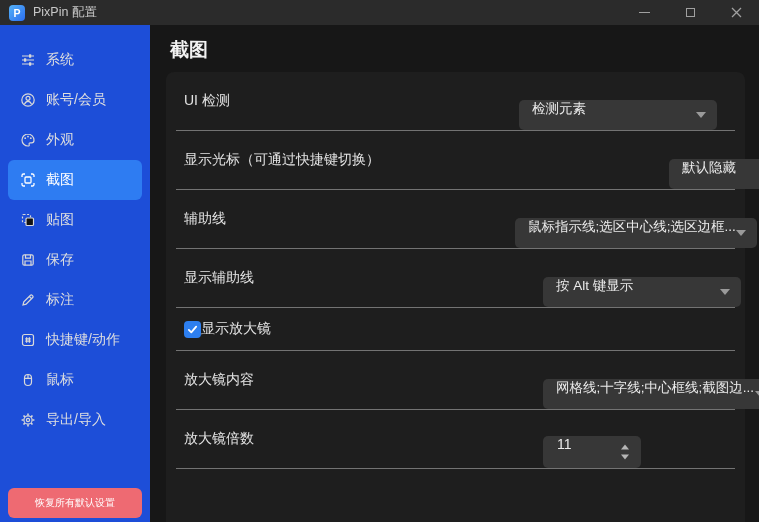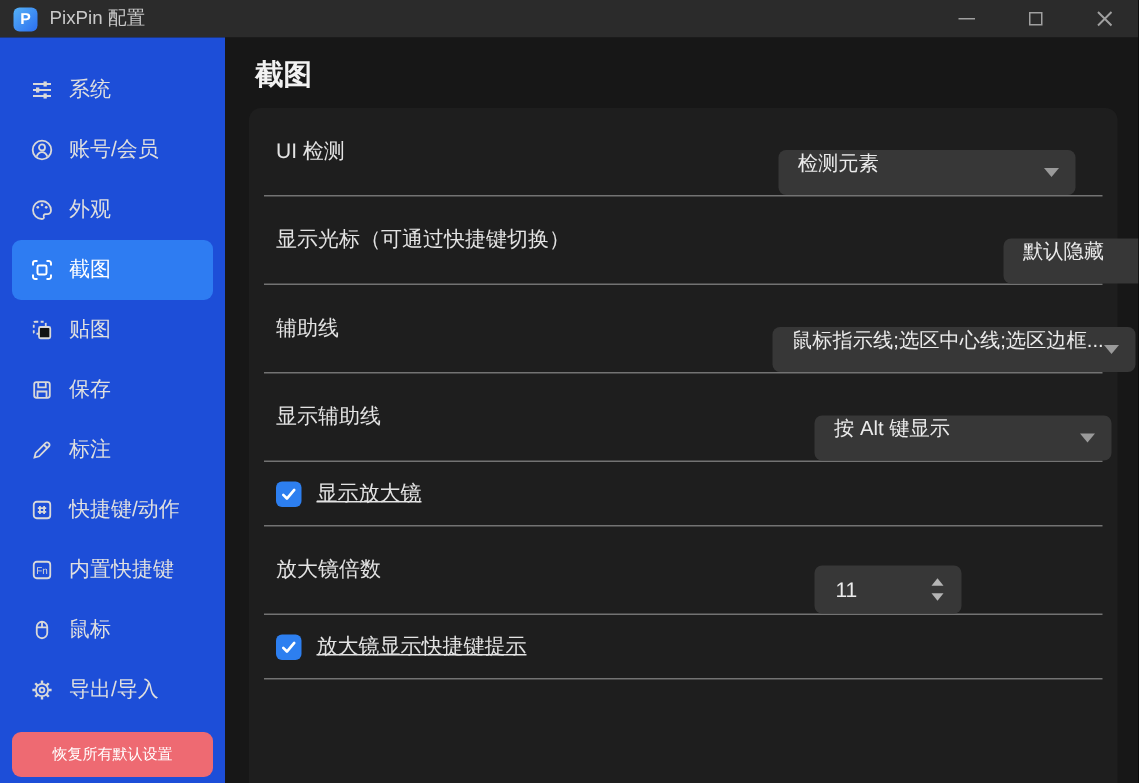--- a/index.html
+++ b/index.html
@@ -28,32 +28,32 @@
   .nav-icon{width:16px;height:16px;display:flex;align-items:center;justify-content:center;flex:0 0 16px;}
   .nav-icon svg{display:block;}
   .reset-btn{position:absolute;left:8px;right:8px;bottom:4px;height:30px;background:#ee6a72;color:#fff;
              border-radius:6px;display:flex;align-items:center;justify-content:center;font-size:10px;cursor:default;}
 
   
   .page-heading{margin:12px 0 0 20px;font-size:19px;font-weight:600;color:#f2f2f2;}
   .card{margin:9px 14px 0 16px;width:579px;height:470px;background:#1e1e1e;border-radius:8px;box-sizing:border-box;}
   .row{margin:0 10px;padding:0 8px;height:59px;box-sizing:border-box;border-bottom:1px solid #737373;
        display:flex;align-items:center;position:relative;color:#e3e3e3;font-size:14px;}
-  .row-check{height:43px;gap:10px;text-decoration:underline;}
+  .row-check{height:43px;}
   .control{position:absolute;left:289px;top:50%;transform:translateY(-50%);}
 
   .select{background:#373737;border-radius:5px;height:30px;display:flex;
           padding:0 30px 4px 13px;box-sizing:border-box;position:relative;color:#ebebeb;font-size:13.5px;
           white-space:nowrap;overflow:hidden;cursor:default;}
   .w198{width:198px;} .w242{width:242px;} .w233{width:233px;}
   .caret{position:absolute;right:11px;top:50%;transform:translateY(-50%);width:0;height:0;
          border-left:5px solid transparent;border-right:5px solid transparent;border-top:6px solid #9a9a9a;}
 
   .spinner{width:98px;height:32px;background:#373737;border-radius:5px;position:relative;display:flex;
-           align-items:center;padding-left:14px;box-sizing:border-box;color:#ebebeb;font-size:14px;cursor:default;}
+           padding-left:14px;box-sizing:border-box;color:#ebebeb;font-size:14px;cursor:default;}
   .spin-arrows{position:absolute;right:12px;top:50%;transform:translateY(-50%);display:flex;flex-direction:column;gap:5px;}
   .tri-up{width:0;height:0;border-left:4.5px solid transparent;border-right:4.5px solid transparent;border-bottom:5px solid #b5b5b5;}
   .tri-down{width:0;height:0;border-left:4.5px solid transparent;border-right:4.5px solid transparent;border-top:5px solid #b5b5b5;}
 
   .checkbox{width:17px;height:17px;border-radius:4px;background:#2d7ff0;display:flex;align-items:center;
             justify-content:center;flex:0 0 17px;cursor:default;}
 </style>
 </head>
 <body>
 
@@ -159,29 +159,20 @@
       <div class="nav-item">
         <span class="nav-icon">
           <svg width="16" height="16" viewBox="0 0 16 16" fill="none" stroke="#d9d9d9" stroke-width="1.2">
             <rect x="2.5" y="2.5" width="11" height="11" rx="2"></rect>
             <path d="M6.6 5.3v5.4M9.4 5.3v5.4M5.2 6.8h5.6M5.2 9.2h5.6"></path>
           </svg>
         </span>
         <span class="nav-label">快捷键/动作</span>
       </div>
 
-      <div class="nav-item">
-        <span class="nav-icon">
-          <svg width="16" height="16" viewBox="0 0 16 16" fill="none" stroke="#d9d9d9" stroke-width="1.2">
-            <rect x="2.5" y="2.5" width="11" height="11" rx="2"></rect>
-            <text x="8" y="10.6" text-anchor="middle" font-size="6.6" fill="#d9d9d9" stroke="none">Fn</text>
-          </svg>
-        </span>
-        <span class="nav-label">内置快捷键</span>
-      </div>
 
       <div class="nav-item">
         <span class="nav-icon">
           <svg width="16" height="16" viewBox="0 0 16 16" fill="none" stroke="#d9d9d9" stroke-width="1.2">
             <rect x="4.5" y="2.5" width="7" height="11" rx="3.5"></rect>
             <path d="M8 2.5v3.8M4.5 6.3h7"></path>
           </svg>
         </span>
         <span class="nav-label">鼠标</span>
       </div>
@@ -241,37 +232,36 @@
 
         <div class="row row-check">
           <span class="checkbox">
             <svg width="13" height="13" viewBox="0 0 16 16">
               <path d="M3.5 8.5l3 3 6-7" stroke="#fff" stroke-width="2.2" fill="none" stroke-linecap="round" stroke-linejoin="round"></path>
             </svg>
           </span>
           <span class="row-label">显示放大镜</span>
         </div>
 
+        <div class="row">
+          <span class="row-label">放大镜内容</span>
+          <div class="control select w233">
+            <span>网格线;十字线;中心框线;截图边...</span>
+            <span class="caret"></span>
+          </div>
+        </div>
 
         <div class="row">
           <span class="row-label">放大镜倍数</span>
           <div class="control spinner">
             <span>11</span>
             <span class="spin-arrows">
               <span class="tri-up"></span>
               <span class="tri-down"></span>
             </span>
           </div>
         </div>
 
-        <div class="row row-check">
-          <span class="checkbox">
-            <svg width="13" height="13" viewBox="0 0 16 16">
-              <path d="M3.5 8.5l3 3 6-7" stroke="#fff" stroke-width="2.2" fill="none" stroke-linecap="round" stroke-linejoin="round"></path>
-            </svg>
-          </span>
-          <span class="row-label">放大镜显示快捷键提示</span>
-        </div>
 
       </div>
     </div>
   </div>
 </div>
 
 </body></html>

